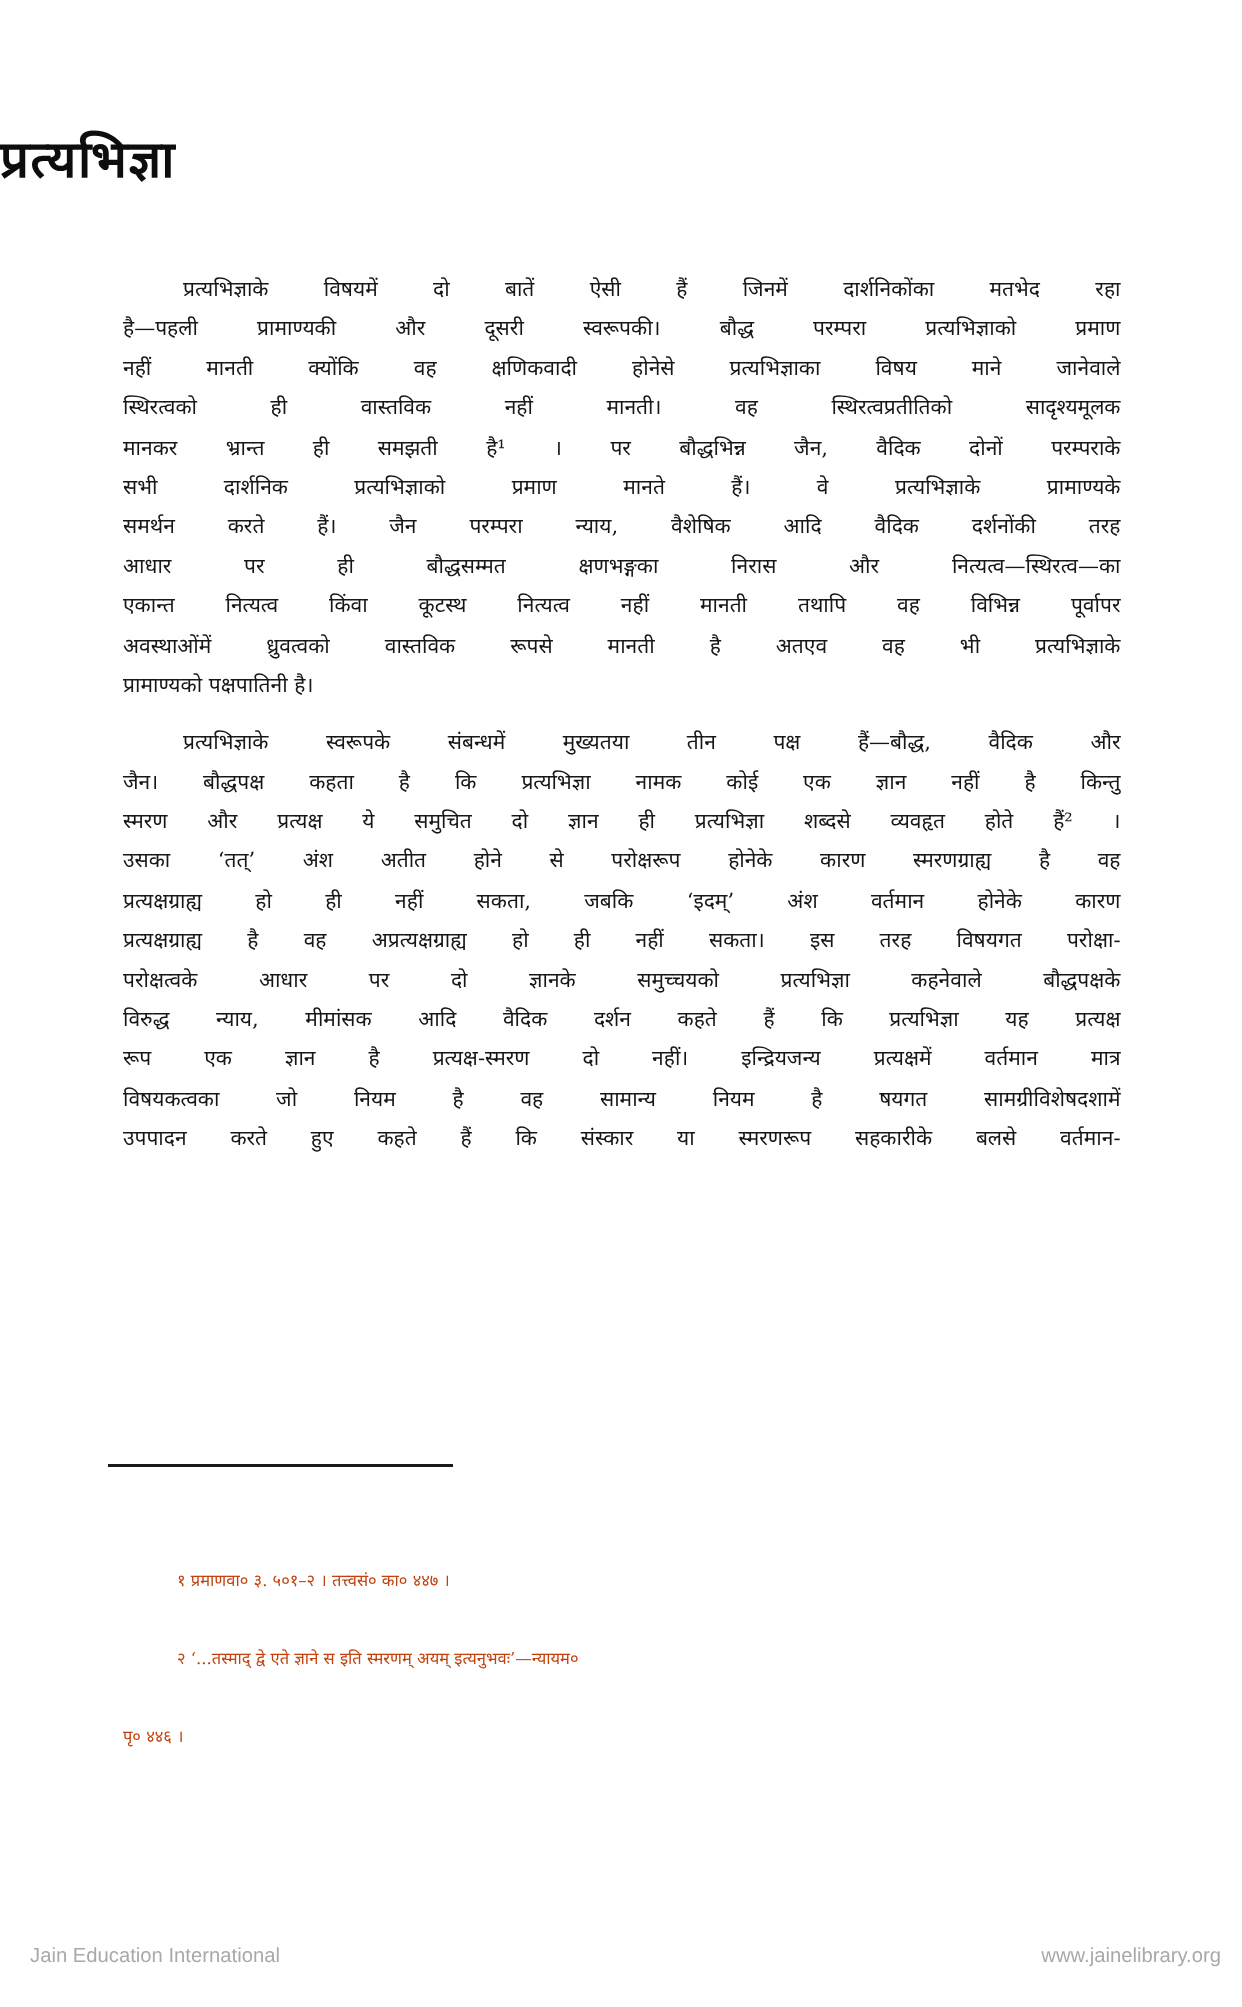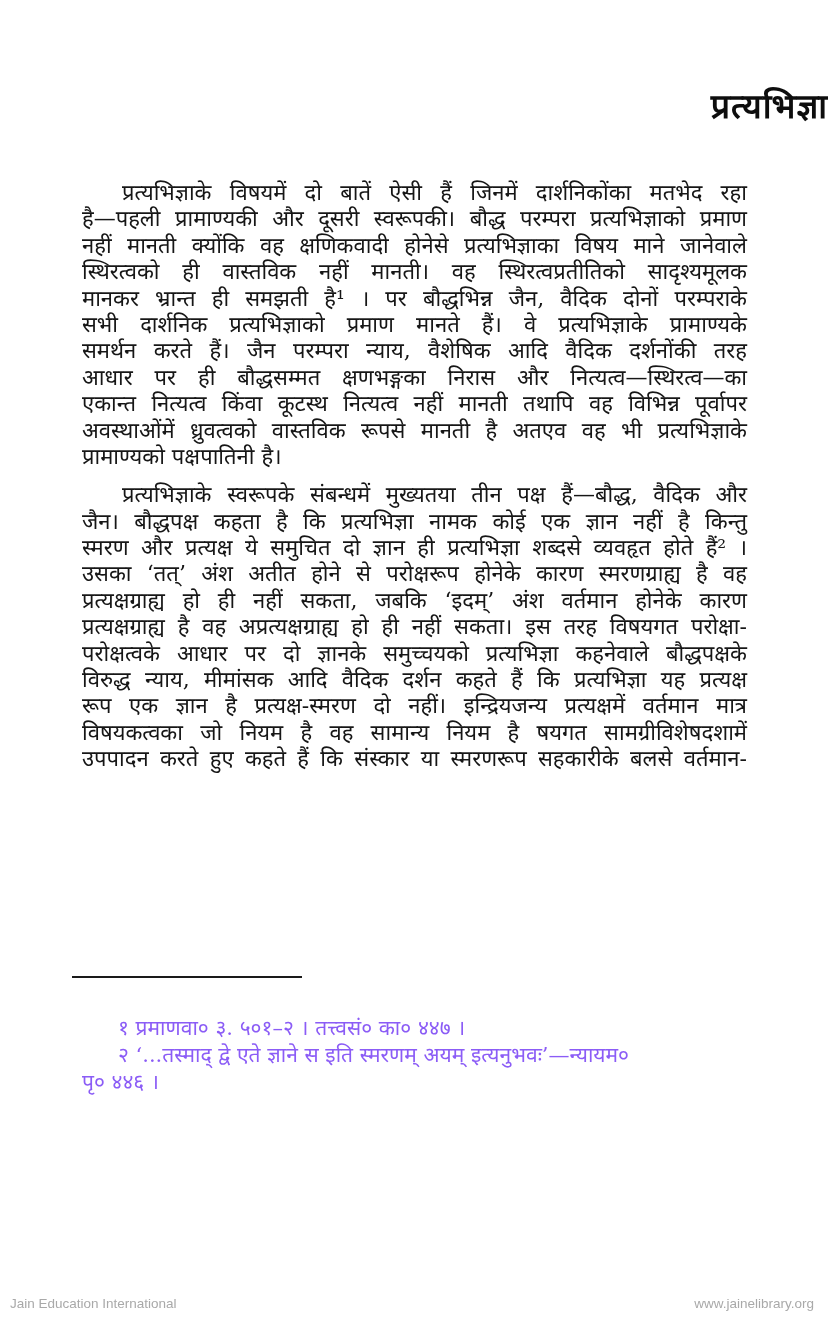--- a/index.html
+++ b/index.html
@@ -2,51 +2,51 @@
 <html><head>
 <meta charset="utf-8">
 <style>
   html, body { margin: 0; padding: 0; background: #ffffff; }
   body {
     width: 828px; height: 1338px; position: relative; overflow: hidden;
     font-family: "DejaVu Sans", sans-serif; color: #111111;
   }
   .page { position: absolute; left: 0; top: 0; width: 828px; height: 1338px; }
   .title {
-    position: absolute; left: 0; top: 82px; width: 828px; text-align: right;
+    position: absolute; left: 0; top: 82px; width: 828px; text-align: left;
     font-family: "DejaVu Serif", serif;
     font-size: 34px; font-weight: bold; letter-spacing: 1px; color: #0d0d0d;
   }
   .body-text {
     position: absolute; left: 82px; top: 180px; width: 665px;
   }
   .line {
-    display: block; white-space: nowrap; font-size: 22px; line-height: 26.4px;
+    display: block; white-space: nowrap; font-size: 14px; line-height: 26.4px;
     height: 26.4px; text-align: justify; text-align-last: justify; color: #161616;
     font-family: "DejaVu Serif", serif;
   }
   .line.last { text-align-last: left; }
   .line.indent { padding-left: 40px; }
   .para-gap { height: 12px; }
   .para1 { margin-bottom: 0; }
   .fn-rule {
     position: absolute; left: 72px; top: 976px; width: 230px; height: 2px; background: #1a1a1a;
   }
   .footnotes { position: absolute; left: 82px; top: 1015px; width: 665px; }
   .fn-line {
-    display: block; white-space: nowrap; font-size: 21px; line-height: 27px; height: 27px;
-    font-family: "DejaVu Serif", serif; color: #8b5cf6;
+    display: block; white-space: nowrap; font-size: 11px; line-height: 27px; height: 27px;
+    font-family: "DejaVu Serif", serif; color: #c2410c; margin-top: 25px;
   }
   .fn-line.indent { padding-left: 36px; }
   .footer {
     position: absolute; left: 0; top: 1296px; width: 828px; height: 24px;
     font-family: "Liberation Sans", sans-serif; font-size: 13.5px; color: #a9a9a9;
   }
   .footer span { position: absolute; top: 0; }
-  .footer .f-left { left: 10px; }
+  .footer .f-left { left: 20px; }
   .footer .f-center { left: 206px; margin-top: 48px; }
   .footer .f-right { right: 14px; }
 </style>
 </head>
 <body>
 
 <div class="page">
   <div class="title">प्रत्यभिज्ञा</div>
 
   <div class="body-text">

